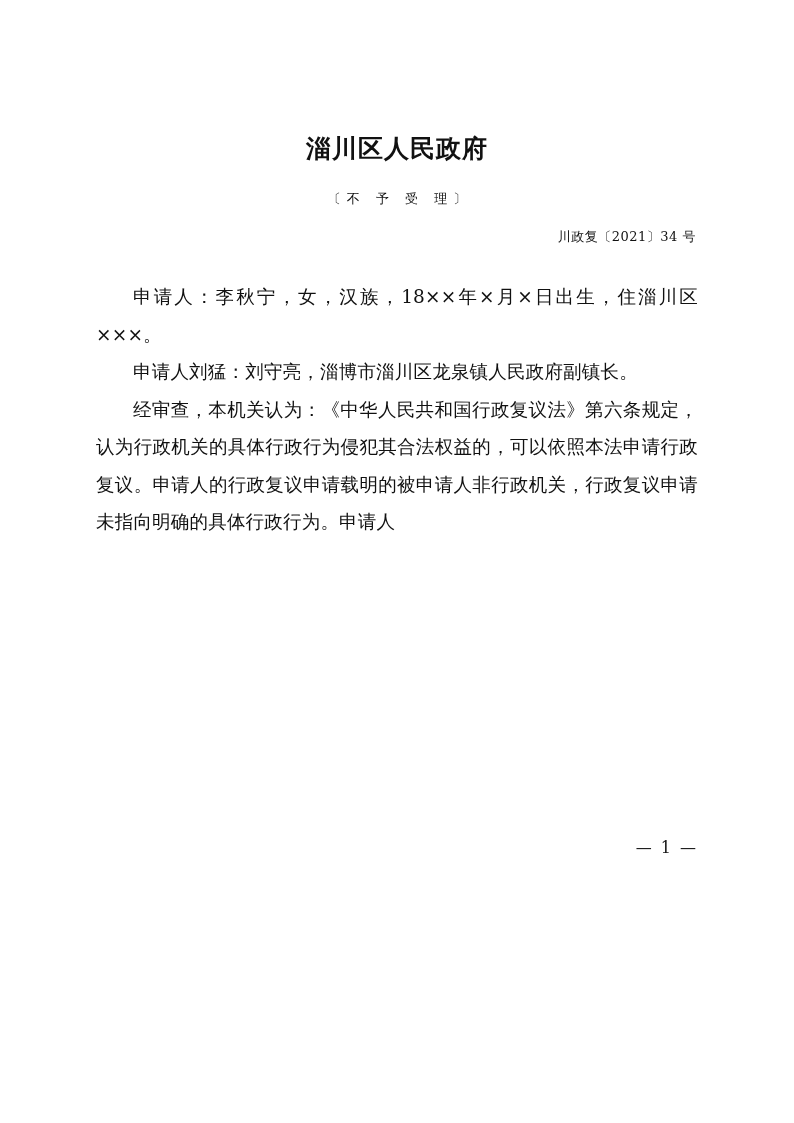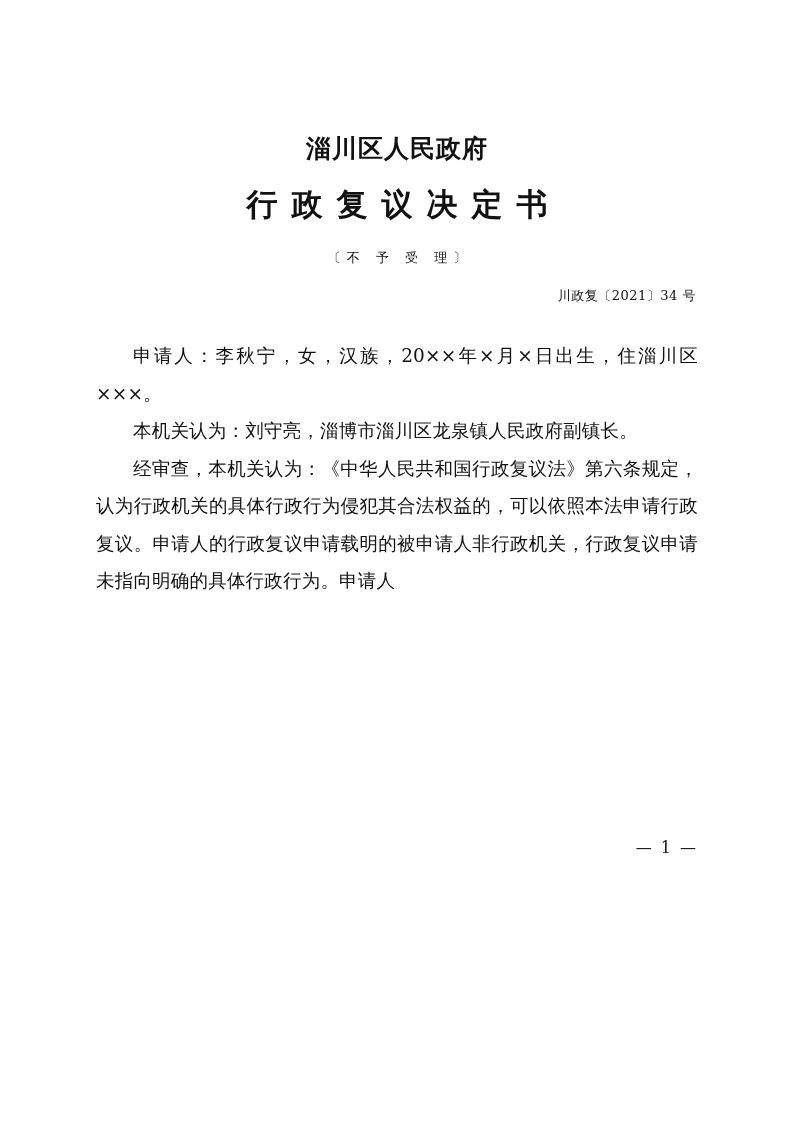--- a/index.html
+++ b/index.html
@@ -79,32 +79,31 @@
     letter-spacing: 2px;
   }
 </style>
 </head>
 <body>
 
 <div class="page">
 
   <div class="doc-title-org">淄川区人民政府</div>
 
-  <div class="doc-title-main">行政复议决定书</div>
 
   <div class="doc-subtitle">〔不 予 受 理〕</div>
 
   <div class="doc-number">川政复〔2021〕34 号</div>
 
   <div class="body-block">
 
 
-    <p class="para">申请人：李秋宁，女，汉族，20××年×月×日出生，住淄川区×××。</p>
+    <p class="para">申请人：李秋宁，女，汉族，18××年×月×日出生，住淄川区×××。</p>
 
-    <p class="para">本机关认为：刘守亮，淄博市淄川区龙泉镇人民政府副镇长。</p>
+    <p class="para">申请人刘猛：刘守亮，淄博市淄川区龙泉镇人民政府副镇长。</p>
 
 
     <p class="para"><span class="bold">经审查，本机关认为：</span><span>《中华人民共和国行政复议法》第六条规定，认为行政机关的具体行政行为侵犯其合法权益的，可以依照本法申请行政复议。申请人的行政复议申请载明的被申请人非行政机关，行政复议申请未指向明确的具体行政行为。申请人</span></p>
 
   </div>
 
   <div class="page-footer">— 1 —</div>
 
 </div>
 

